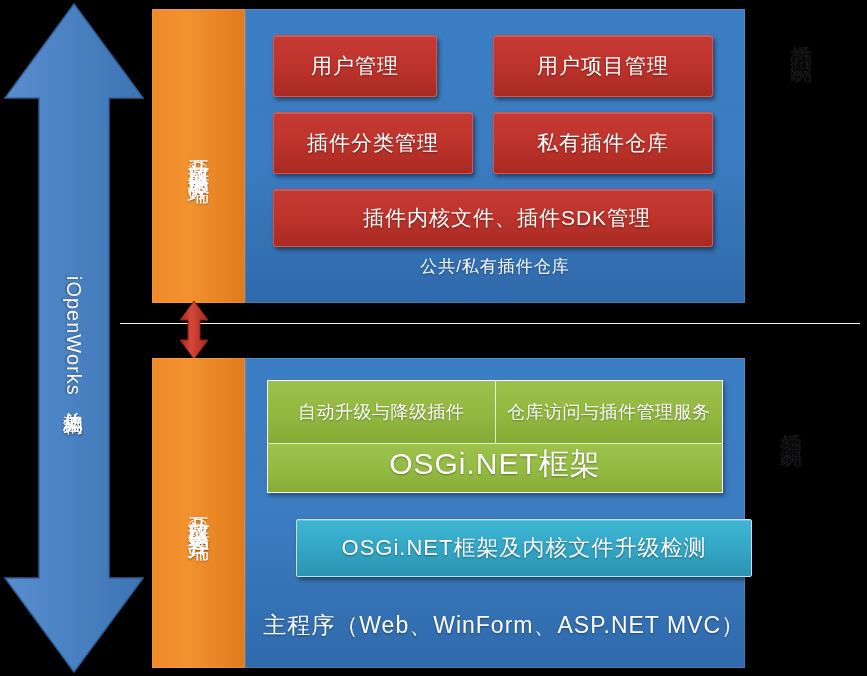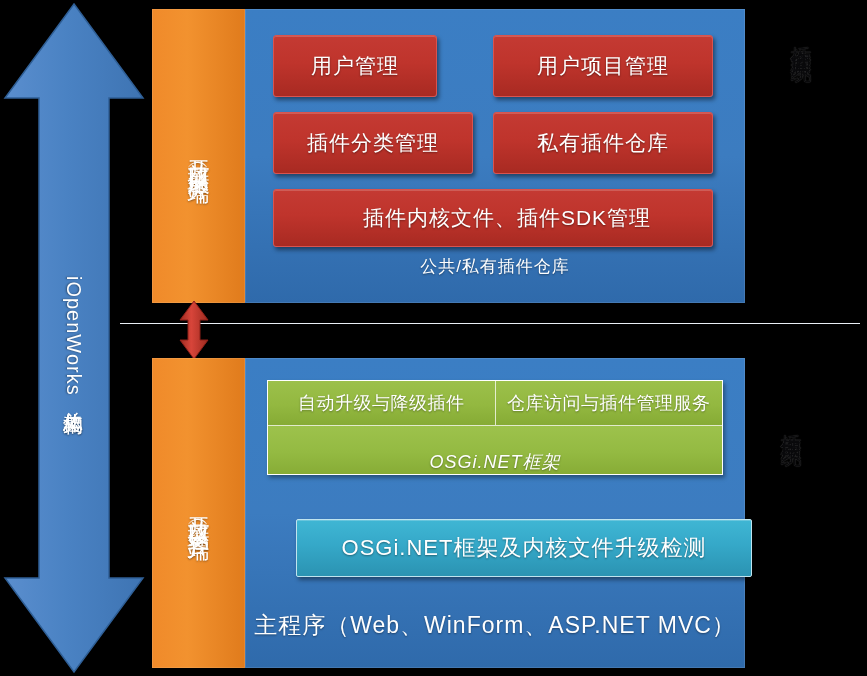--- a/index.html
+++ b/index.html
@@ -111,21 +111,21 @@
     position: absolute;
     left: 22px;
     top: 22px;
     width: 456px;
     border: 1px solid #ffffff;
     box-sizing: border-box;
     box-shadow: 2px 3px 4px rgba(0,0,0,.35);
   }
   #green-row {
     display: flex;
-    height: 44px;
+    height: 62px;
     background: linear-gradient(to bottom, #9cc04a 0%, #93b840 55%, #86ab35 100%);
   }
   .green-cell {
     flex: 1 1 0;
     display: flex;
     align-items: center;
     justify-content: center;
     text-align: center;
     color: #ffffff;
     font-size: 18px;
@@ -137,27 +137,26 @@
     padding: 0 4px;
   }
   .green-cell.narrow { flex: 0 0 104px; }
   .green-cell:last-child { border-right: none; }
 
   #osgi-frame {
     height: 48px;
     background: linear-gradient(to bottom, #9dc24c 0%, #94ba42 55%, #87ac36 100%);
     border-top: 1px solid rgba(255,255,255,.75);
     display: flex;
-    align-items: flex-end;
-    justify-content: center;
-    color: #ffffff;
-    font-size: 18px;
+    align-items: flex-start;
+    justify-content: center;
+    color: #ffffff;
+    font-size: 30px;
     letter-spacing: 1px;
     text-shadow: 0 1px 2px rgba(0,0,0,.35);
-    font-style: italic;
   }
 
   #cyan-box {
     position: absolute;
     left: 22px;
     top: 161px;
     width: 456px;
     height: 58px;
     background: linear-gradient(to bottom, #3fb6d4 0%, #35a8c8 45%, #2b93b2 100%);
     border: 1px solid #bfe4ef;
@@ -172,21 +171,21 @@
     font-size: 22px;
     letter-spacing: 1px;
     text-shadow: 0 1px 2px rgba(0,0,0,.40);
     margin-left: 29px;
   }
 
   #host-caption {
     position: absolute;
     left: 0; right: 0;
     top: 252px;
-    text-align: center;
+    text-align: right;
     color: #ffffff;
     font-size: 23px;
     letter-spacing: 1px;
     text-shadow: 0 1px 2px rgba(0,0,0,.40);
   }
 
   
   #divider-line {
     position: absolute;
     left: 120px;

